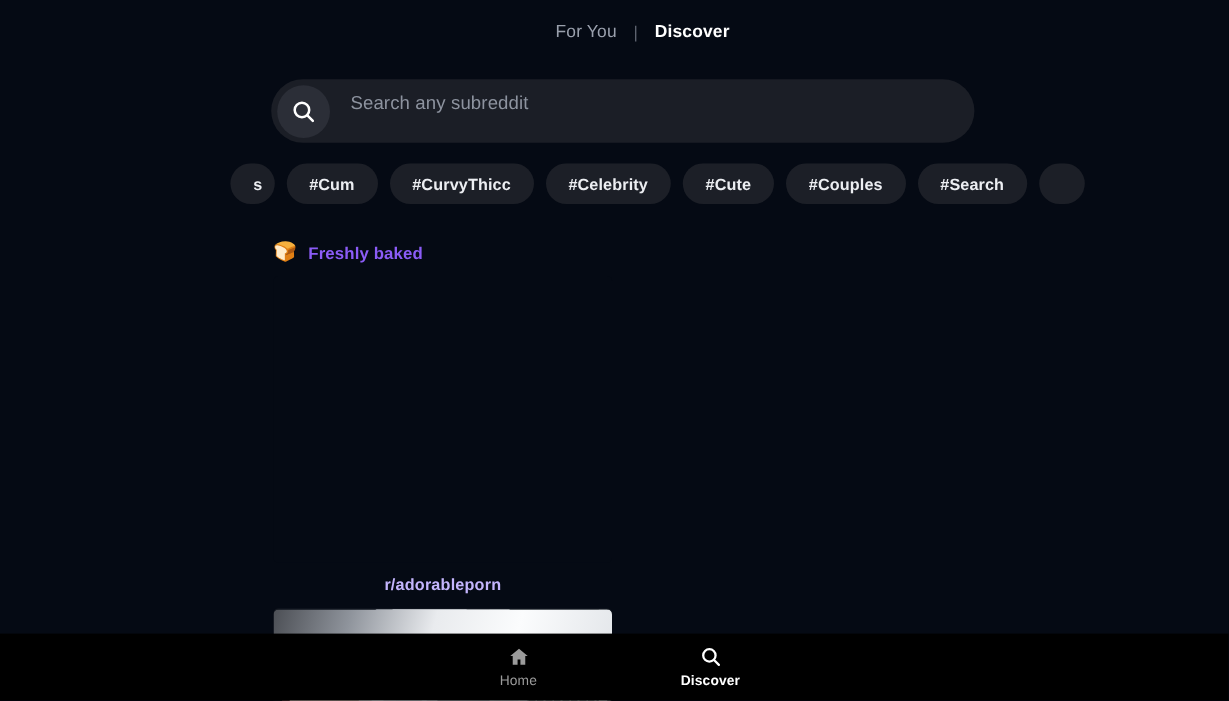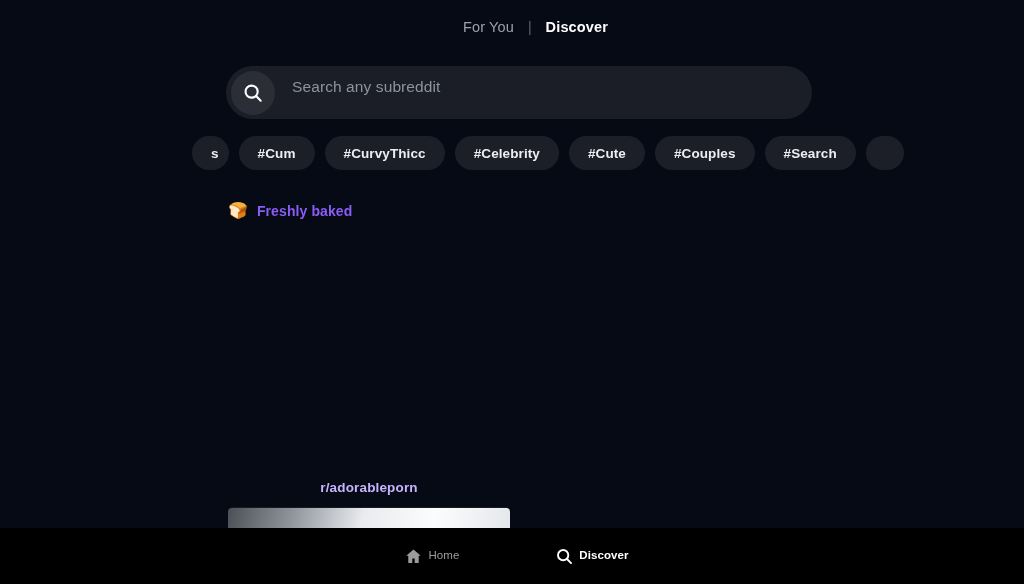--- a/index.html
+++ b/index.html
@@ -263,20 +263,21 @@
     background: #000000;
     display: flex;
     align-items: center;
     justify-content: center;
     gap: 64px;
   }
   .nav-item {
     width: 96px;
     height: 46px;
     display: flex;
+    flex-direction: column;
     align-items: center;
     justify-content: center;
     gap: 5px;
   }
   .nav-icon { height: 20px; display: flex; align-items: center; justify-content: center; }
   .nav-label { font-size: 11.5px; letter-spacing: .1px; line-height: 1; }
   .nav-item.inactive .nav-label { color: #9b9b9b; font-weight: 400; }
   .nav-item.active .nav-label { color: #ffffff; font-weight: 700; }
 </style>
 </head>

